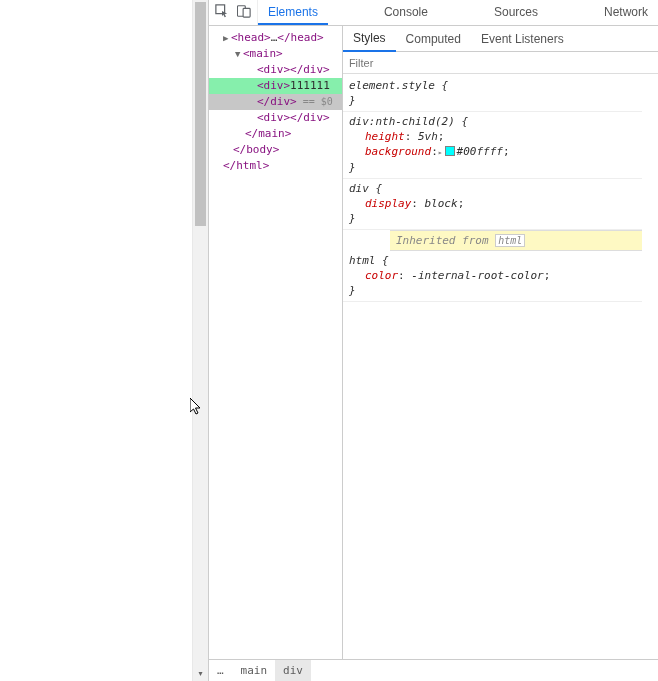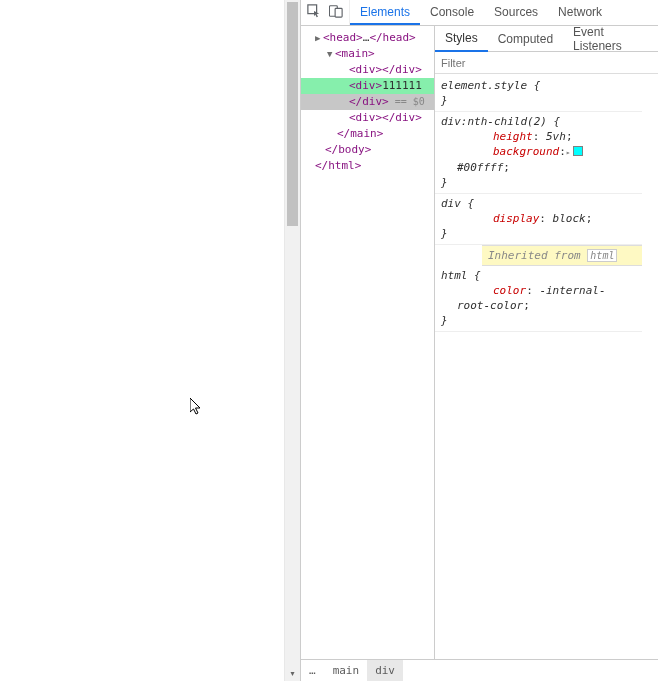--- a/index.html
+++ b/index.html
@@ -7,21 +7,21 @@
 .page-area { width: 300px; height: 681px; position: relative; background: #fff; }
 .page-scrollbar-track { position: absolute; right: 0; top: 0; bottom: 0; width: 16px; background: #f1f1f1; border-left: 1px solid #e8e8e8; }
 .page-scrollbar-thumb { position: absolute; top: 2px; left: 2px; right: 2px; height: 224px; background: #c1c1c1; }
 .page-scrollbar-arrow { position: absolute; left: 0; right: 0; height: 16px; display: flex; align-items: center; justify-content: center; color: #666; font-size: 8px; }
 .page-scrollbar-arrow.bottom { bottom: 0; }
 .cursor { position: absolute; left: 190px; top: 398px; pointer-events: none; }
 .devtools { flex: 1; height: 681px; border-left: 1px solid #ccc; display: flex; flex-direction: column; background: #fff; }
 .toolbar { height: 26px; border-bottom: 1px solid #ccc; display: flex; align-items: stretch; }
 .toolbar-icons { display: flex; align-items: center; padding: 0 6px; gap: 8px; border-right: 1px solid #eee; }
 .toolbar-icons svg { width: 14px; height: 14px; }
-.toolbar-tabs { display: flex; align-items: stretch; flex: 1; }
+.toolbar-tabs { display: flex; align-items: stretch; flex: 1; gap: 46px; }
 .toolbar-tab { padding: 0 10px; display: flex; align-items: center; color: #555; cursor: default; border-bottom: 2px solid transparent; }
 .toolbar-tab.active { color: #1a73e8; border-bottom-color: #1a73e8; }
 .mid { flex: 1; display: flex; min-height: 0; }
 .dom-pane { width: 134px; border-right: 1px solid #ccc; display: flex; flex-direction: column; }
 .dom-tree { flex: 1; overflow: hidden; font-family: Menlo, Consolas, monospace; font-size: 11px; line-height: 16px; padding-top: 4px; }
 .dom-row { white-space: nowrap; padding-left: 4px; position: relative; }
 .dom-row.i1 { padding-left: 14px; }
 .dom-row.i2 { padding-left: 24px; }
 .dom-row.i3 { padding-left: 36px; }
 .dom-row.i4 { padding-left: 48px; }
@@ -40,21 +40,21 @@
 .sub-tabs { height: 26px; border-bottom: 1px solid #ccc; display: flex; align-items: stretch; }
 .sub-tab { padding: 0 10px; display: flex; align-items: center; color: #555; }
 .sub-tab.active { color: #333; border-bottom: 2px solid #1a73e8; margin-bottom: -1px; }
 .filter-bar { height: 22px; border-bottom: 1px solid #ddd; display: flex; align-items: center; padding: 0 6px; }
 .filter-bar input { border: none; outline: none; font-size: 11px; width: 100%; color: #888; }
 .rules { flex: 1; overflow: auto; font-family: Menlo, Consolas, monospace; font-size: 11px; line-height: 15px; padding: 2px 16px 0 0; }
 .rule { border-bottom: 1px solid #eee; padding: 2px 6px 3px 6px; }
 .sel { color: #303030; font-style: italic; }
 .brace { color: #303030; font-style: italic; }
 .decl { padding-left: 16px; }
-.prop { color: #c80000; font-style: italic; margin-left: 36px; }
+.prop { color: #c80000; font-style: italic; }
 .val { color: #303030; font-style: italic; }
 .semi { color: #303030; }
 .inh { background: #fef9c3; border-bottom: 1px solid #ddd; border-top: 1px solid #ddd; padding: 2px 6px; color: #888; font-style: italic; margin-left: 47px; }
 .inh .link { font-style: italic; color: #888; border: 1px solid #ccc; padding: 0 2px; font-size: 10px; background: #fff; }
 .swatch { display: inline-block; width: 10px; height: 10px; background: #00ffff; border: 1px solid #808080; vertical-align: -1px; margin: 0 2px 0 0; }
 .tri { display: inline-block; font-size: 8px; color: #888; margin-right: 2px; }
 </style>
 </head>
 <body>
 

